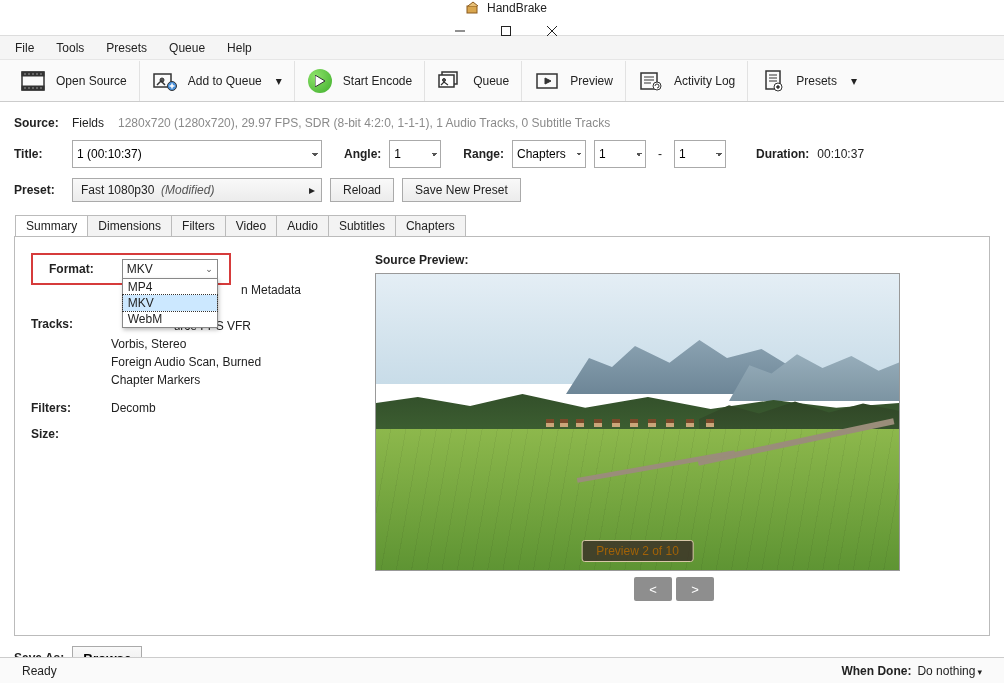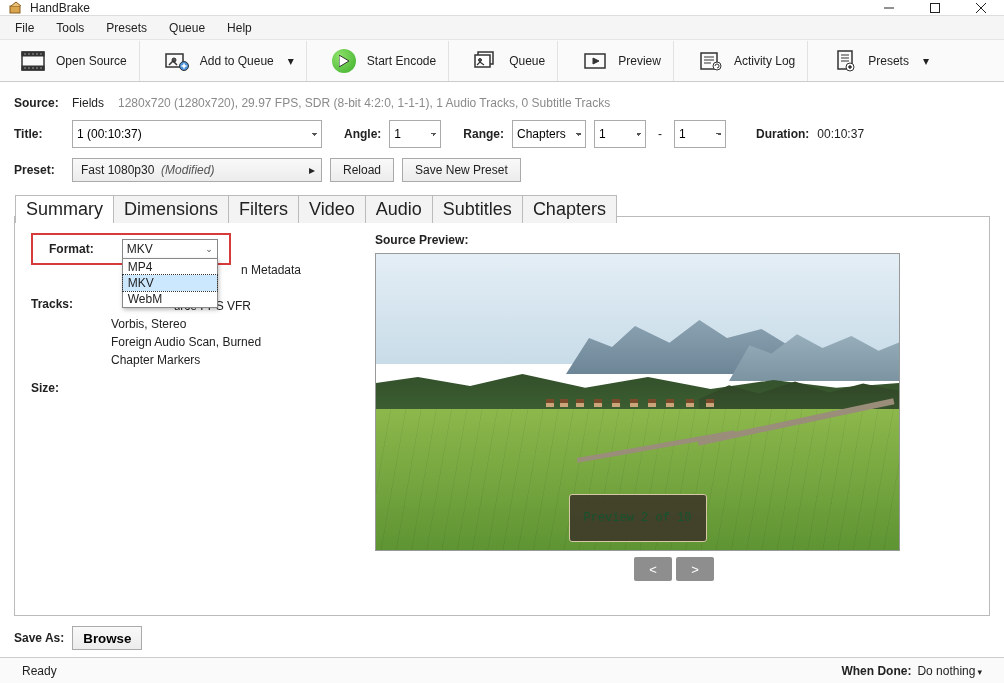--- a/index.html
+++ b/index.html
@@ -1,33 +1,33 @@
 <!DOCTYPE html>
 <html><head>
 <meta charset="utf-8">
 <style>
   * { box-sizing: border-box; }
   html, body { margin:0; padding:0; font-family: "Segoe UI", Tahoma, sans-serif; font-size:12px; color:#222; }
   body { width:1004px; height:683px; background:#fff; overflow:hidden; position:relative; }
 
   
-  .titlebar { height:16px; display:flex; align-items:center; justify-content:space-between; padding:0 0 0 8px; border-bottom:1px solid #ddd; }
+  .titlebar { height:36px; display:flex; align-items:center; justify-content:space-between; padding:0 0 0 8px; border-bottom:1px solid #ddd;flex-direction:column; }
   .titlebar .left { display:flex; align-items:center; gap:6px; }
   .titlebar .appicon { width:16px; height:16px; display:inline-block; }
   .titlebar .appname { font-size:12px; }
   .winbtns { display:flex; }
   .winbtn { width:46px; height:30px; display:flex; align-items:center; justify-content:center; }
   .winbtn svg { stroke:#222; fill:none; }
 
   
   .menubar { height:24px; display:flex; align-items:center; gap:0; padding:0 4px; background:#f5f5f5; border-bottom:1px solid #e6e6e6; }
   .menuitem { padding:3px 11px; cursor:default; }
 
   
-  .toolbar { height:42px; display:flex; align-items:center; padding:0 8px; gap:12px; border-bottom:1px solid #ccc; background:#fafafa; }
+  .toolbar { height:42px; display:flex; align-items:center; padding:0 8px; gap:0; border-bottom:1px solid #ccc; background:#fafafa; }
   .tbbtn { display:flex; align-items:center; gap:10px; padding:4px 12px; height:40px; cursor:default; border-right:1px solid #e2e2e2; }
   .tbbtn.noborder { border-right:none; }
   .tbicon { width:26px; height:26px; display:flex; align-items:center; justify-content:center; }
   .tbicon svg { stroke:#333; fill:none; }
   .caret-down { margin-left:4px; }
   .encode-circle { width:24px; height:24px; border-radius:50%; background: radial-gradient(circle at 30% 30%, #8de26a, #3fae2b); display:flex; align-items:center; justify-content:center; }
   .encode-circle svg { fill:#fff; }
 
   
   .content { padding:14px 14px 0 14px; }
@@ -46,21 +46,21 @@
   .rangew { width:52px; }
 
   .preset-row { display:flex; align-items:center; gap:8px; margin-bottom:12px; }
   .preset-box { width:250px; height:24px; border:1px solid #aaa; background:linear-gradient(#f9f9f9,#ececec); display:flex; align-items:center; padding:0 8px; position:relative; }
   .preset-box .arrow { position:absolute; right:6px; }
   .btn { height:24px; border:1px solid #aaa; background:linear-gradient(#f9f9f9,#ececec); padding:0 12px; display:flex; align-items:center; cursor:default; }
 
   
   .tabs-wrap { border:1px solid #bbb; position:relative; height:400px; }
   .tabstrip { position:absolute; top:-22px; left:0; display:flex; }
-  .tab { border:1px solid #bbb; border-bottom:none; background:#f3f3f3; padding:3px 10px; margin-right:-1px; cursor:default; font-size:18px; }
+  .tab { border:1px solid #bbb; border-bottom:none; background:#f3f3f3; padding:3px 10px; margin-right:-1px; cursor:default; font-size:12px; }
   .tab.active { background:#fff; position:relative; z-index:2; }
   .tabbody { padding:16px 16px; display:flex; gap:24px; position:relative; height:100%; }
 
   .leftcol { width:320px; position:relative; }
   .fmtrow { display:flex; align-items:center; gap:28px; border:2px solid #d63b3b; padding:4px 16px; width:200px; margin-bottom:16px; }
   .fmtlbl { font-weight:bold; }
   .fmt-select-wrap { position:relative; display:inline-block; }
   .fmt-select { width:96px; height:20px; border:1px solid #888; background:#fff; padding:0 4px; display:flex; align-items:center; justify-content:space-between; }
   .fmt-chevron { font-size:9px; color:#555; }
   .fmt-dropdown { position:absolute; top:19px; left:0; width:96px; border:1px solid #888; background:#fff; z-index:50; box-shadow:1px 2px 4px rgba(0,0,0,0.25); }
@@ -80,21 +80,21 @@
   .mtn2 { position:absolute; top:72px; right:0; width:170px; height:55px; background:linear-gradient(#9cb2bf,#7c94a2); clip-path:polygon(0% 100%,12% 35%,25% 50%,40% 15%,55% 40%,72% 18%,88% 45%,100% 30%,100% 100%); }
   .hills-dark { position:absolute; top:105px; left:0; right:0; height:60px; background:linear-gradient(#2f4a28,#3e6132); clip-path:polygon(0% 40%,8% 30%,18% 45%,28% 25%,40% 48%,52% 30%,64% 50%,76% 35%,88% 48%,100% 40%,100% 100%,0% 100%); }
   .hills-dark2 { position:absolute; top:112px; right:0; width:200px; height:55px; background:linear-gradient(#2b4022,#3a5630); clip-path:polygon(0% 60%,15% 35%,30% 50%,48% 28%,65% 48%,82% 32%,100% 45%,100% 100%,0% 100%); }
   .village { position:absolute; top:145px; left:160px; width:220px; height:18px; }
   .house { position:absolute; width:8px; height:8px; background:#caa67a; border-top:4px solid #7a4a2a; }
   .field { position:absolute; top:155px; left:0; right:0; bottom:0; background:linear-gradient(#8db84c,#5e9433); }
   .field::before { content:""; position:absolute; inset:0; background:repeating-linear-gradient(100deg, rgba(0,0,0,0) 0 14px, rgba(0,0,0,0.05) 14px 15px); }
   .road { position:absolute; background:#9a8d7a; }
   .road1 { top:165px; left:320px; width:200px; height:6px; transform:rotate(-12deg); }
   .road2 { top:190px; left:200px; width:160px; height:5px; transform:rotate(-10deg); }
-  .preview-badge { position:absolute; bottom:8px; left:50%; transform:translateX(-50%); background:rgba(60,50,40,0.85); color:#14532d; border:1px solid #d8c8a8; border-radius:3px; padding:16px 14px; font-size:12px;font-family:Liberation Mono, monospace; }
+  .preview-badge { position:absolute; bottom:8px; left:50%; transform:translateX(-50%); background:rgba(60,50,40,0.85); color:#a16207; border:1px solid #d8c8a8; border-radius:3px; padding:3px 14px; font-size:12px; }
   .preview-nav { display:flex; gap:4px; justify-content:center; margin-top:6px; }
   .navbtn { width:38px; height:24px; background:#8e8e8e; border-radius:2px; color:#fff; display:flex; align-items:center; justify-content:center; font-size:13px; cursor:default; }
 
   
   .saverow { display:flex; align-items:center; gap:8px; padding:10px 14px; }
   .saverow .savelbl { font-weight:bold; }
   .saverow input.path { flex:1; height:24px; border:1px solid #aaa; padding:0 6px; font-family:inherit; font-size:12px; }
   .browsebtn { height:24px; border:1px solid #aaa; background:linear-gradient(#f9f9f9,#ececec); padding:0 10px; font-weight:bold; }
 
   
@@ -316,20 +316,24 @@
         <div class="inforow" style="margin-top:32px;">
           <div class="infolbl">Tracks:</div>
           <div class="infoval">
             <div style="text-align:right; width:140px;">urce FPS VFR</div>
             <div>Vorbis, Stereo</div>
             <div>Foreign Audio Scan, Burned</div>
             <div>Chapter Markers</div>
           </div>
         </div>
 
+        <div class="inforow">
+          <div class="infolbl">Filters:</div>
+          <div class="infoval">Decomb</div>
+        </div>
 
         <div class="inforow">
           <div class="infolbl">Size:</div>
         </div>
       </div>
 
       <div class="preview-col">
         <div class="preview-title">Source Preview:</div>
         <div class="preview-box">
           <div class="sky"></div>

